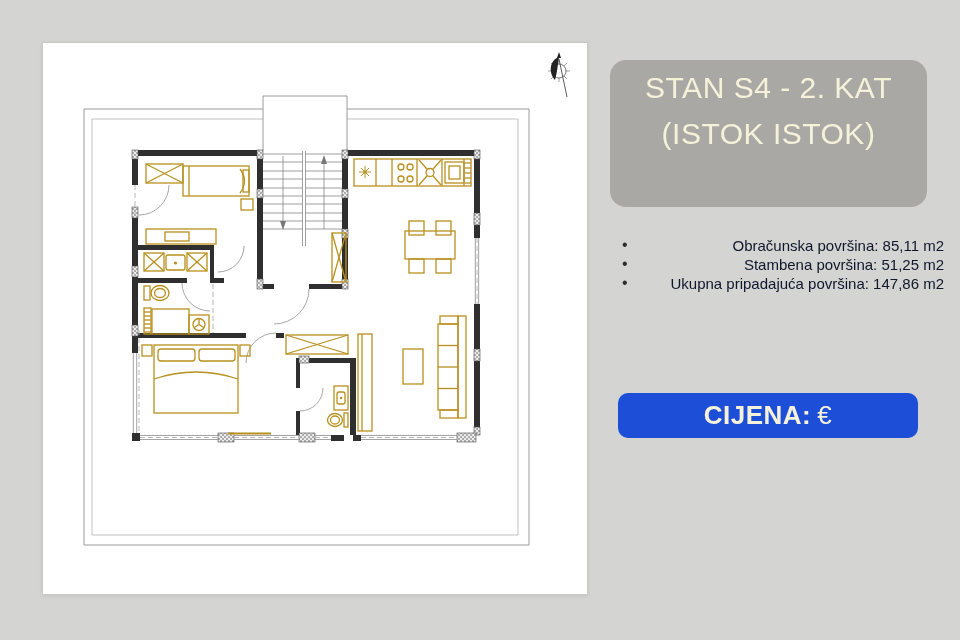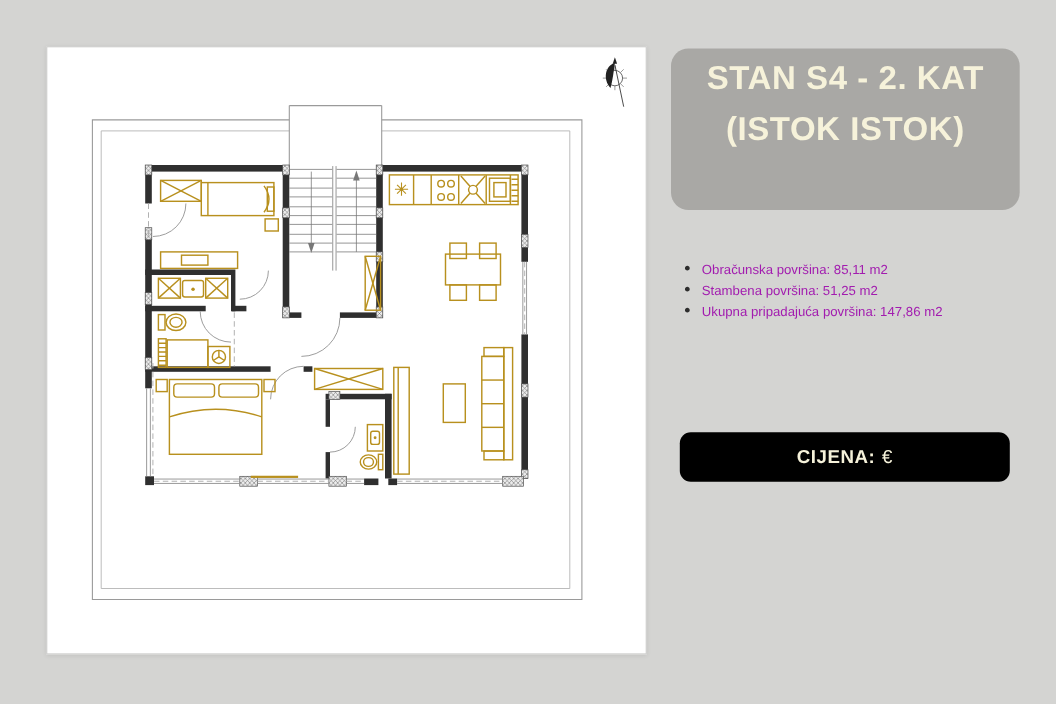--- a/index.html
+++ b/index.html
@@ -8,42 +8,42 @@
     background:#d4d4d2;
     font-family:"Liberation Sans","DejaVu Sans",sans-serif;
   }
   .sheet{
     position:absolute;left:42px;top:42px;width:546px;height:553px;
     background:#ffffff;border:1px solid #c9c9c7;box-sizing:border-box;
     box-shadow:0 1px 4px rgba(0,0,0,0.08);
   }
   .sheet svg{display:block;}
   .title-box{
-    position:absolute;left:610px;top:44px;width:317px;height:147px;
+    position:absolute;left:610px;top:60px;width:317px;height:147px;
     background:#a9a8a5;border-radius:16px;
     color:#f6f2da;text-align:center;
-    font-weight:bold;font-size:30px;line-height:45.5px;
+    font-weight:normal;font-size:30px;line-height:45.5px;
     padding-top:5px;box-sizing:border-box;letter-spacing:0.5px;
   }
   .details{
     position:absolute;left:622px;top:238px;width:322px;margin:0;padding:0;
     list-style:none;
   }
   .details li{
     position:relative;padding-left:16px;margin:0 0 3.5px 0;
-    font-size:12px;line-height:15.5px;color:#a21caf;
+    font-size:15px;line-height:15.5px;color:#0f172a;text-align:right;
   }
   .details li::before{
     content:"\2022";position:absolute;left:0;top:-1px;font-size:16px;color:#2d2d2d;
   }
   .price-box{
     position:absolute;left:618px;top:393px;width:300px;height:45px;
-    background:#000000;border-radius:10px;
+    background:#1d4ed8;border-radius:10px;
     display:flex;align-items:center;justify-content:center;
-    color:#f6f2da;font-weight:bold;font-size:17px;letter-spacing:0.5px;
+    color:#f6f2da;font-weight:bold;font-size:26px;letter-spacing:0.5px;
     white-space:pre;
   }
   .price-box .amount{margin-left:14px;}
   .price-box .cur{margin-left:6px;font-weight:500;}
 </style>
 </head>
 <body>
 
 <div class="sheet">
   <svg width="546" height="553" viewBox="0 0 546 553">

